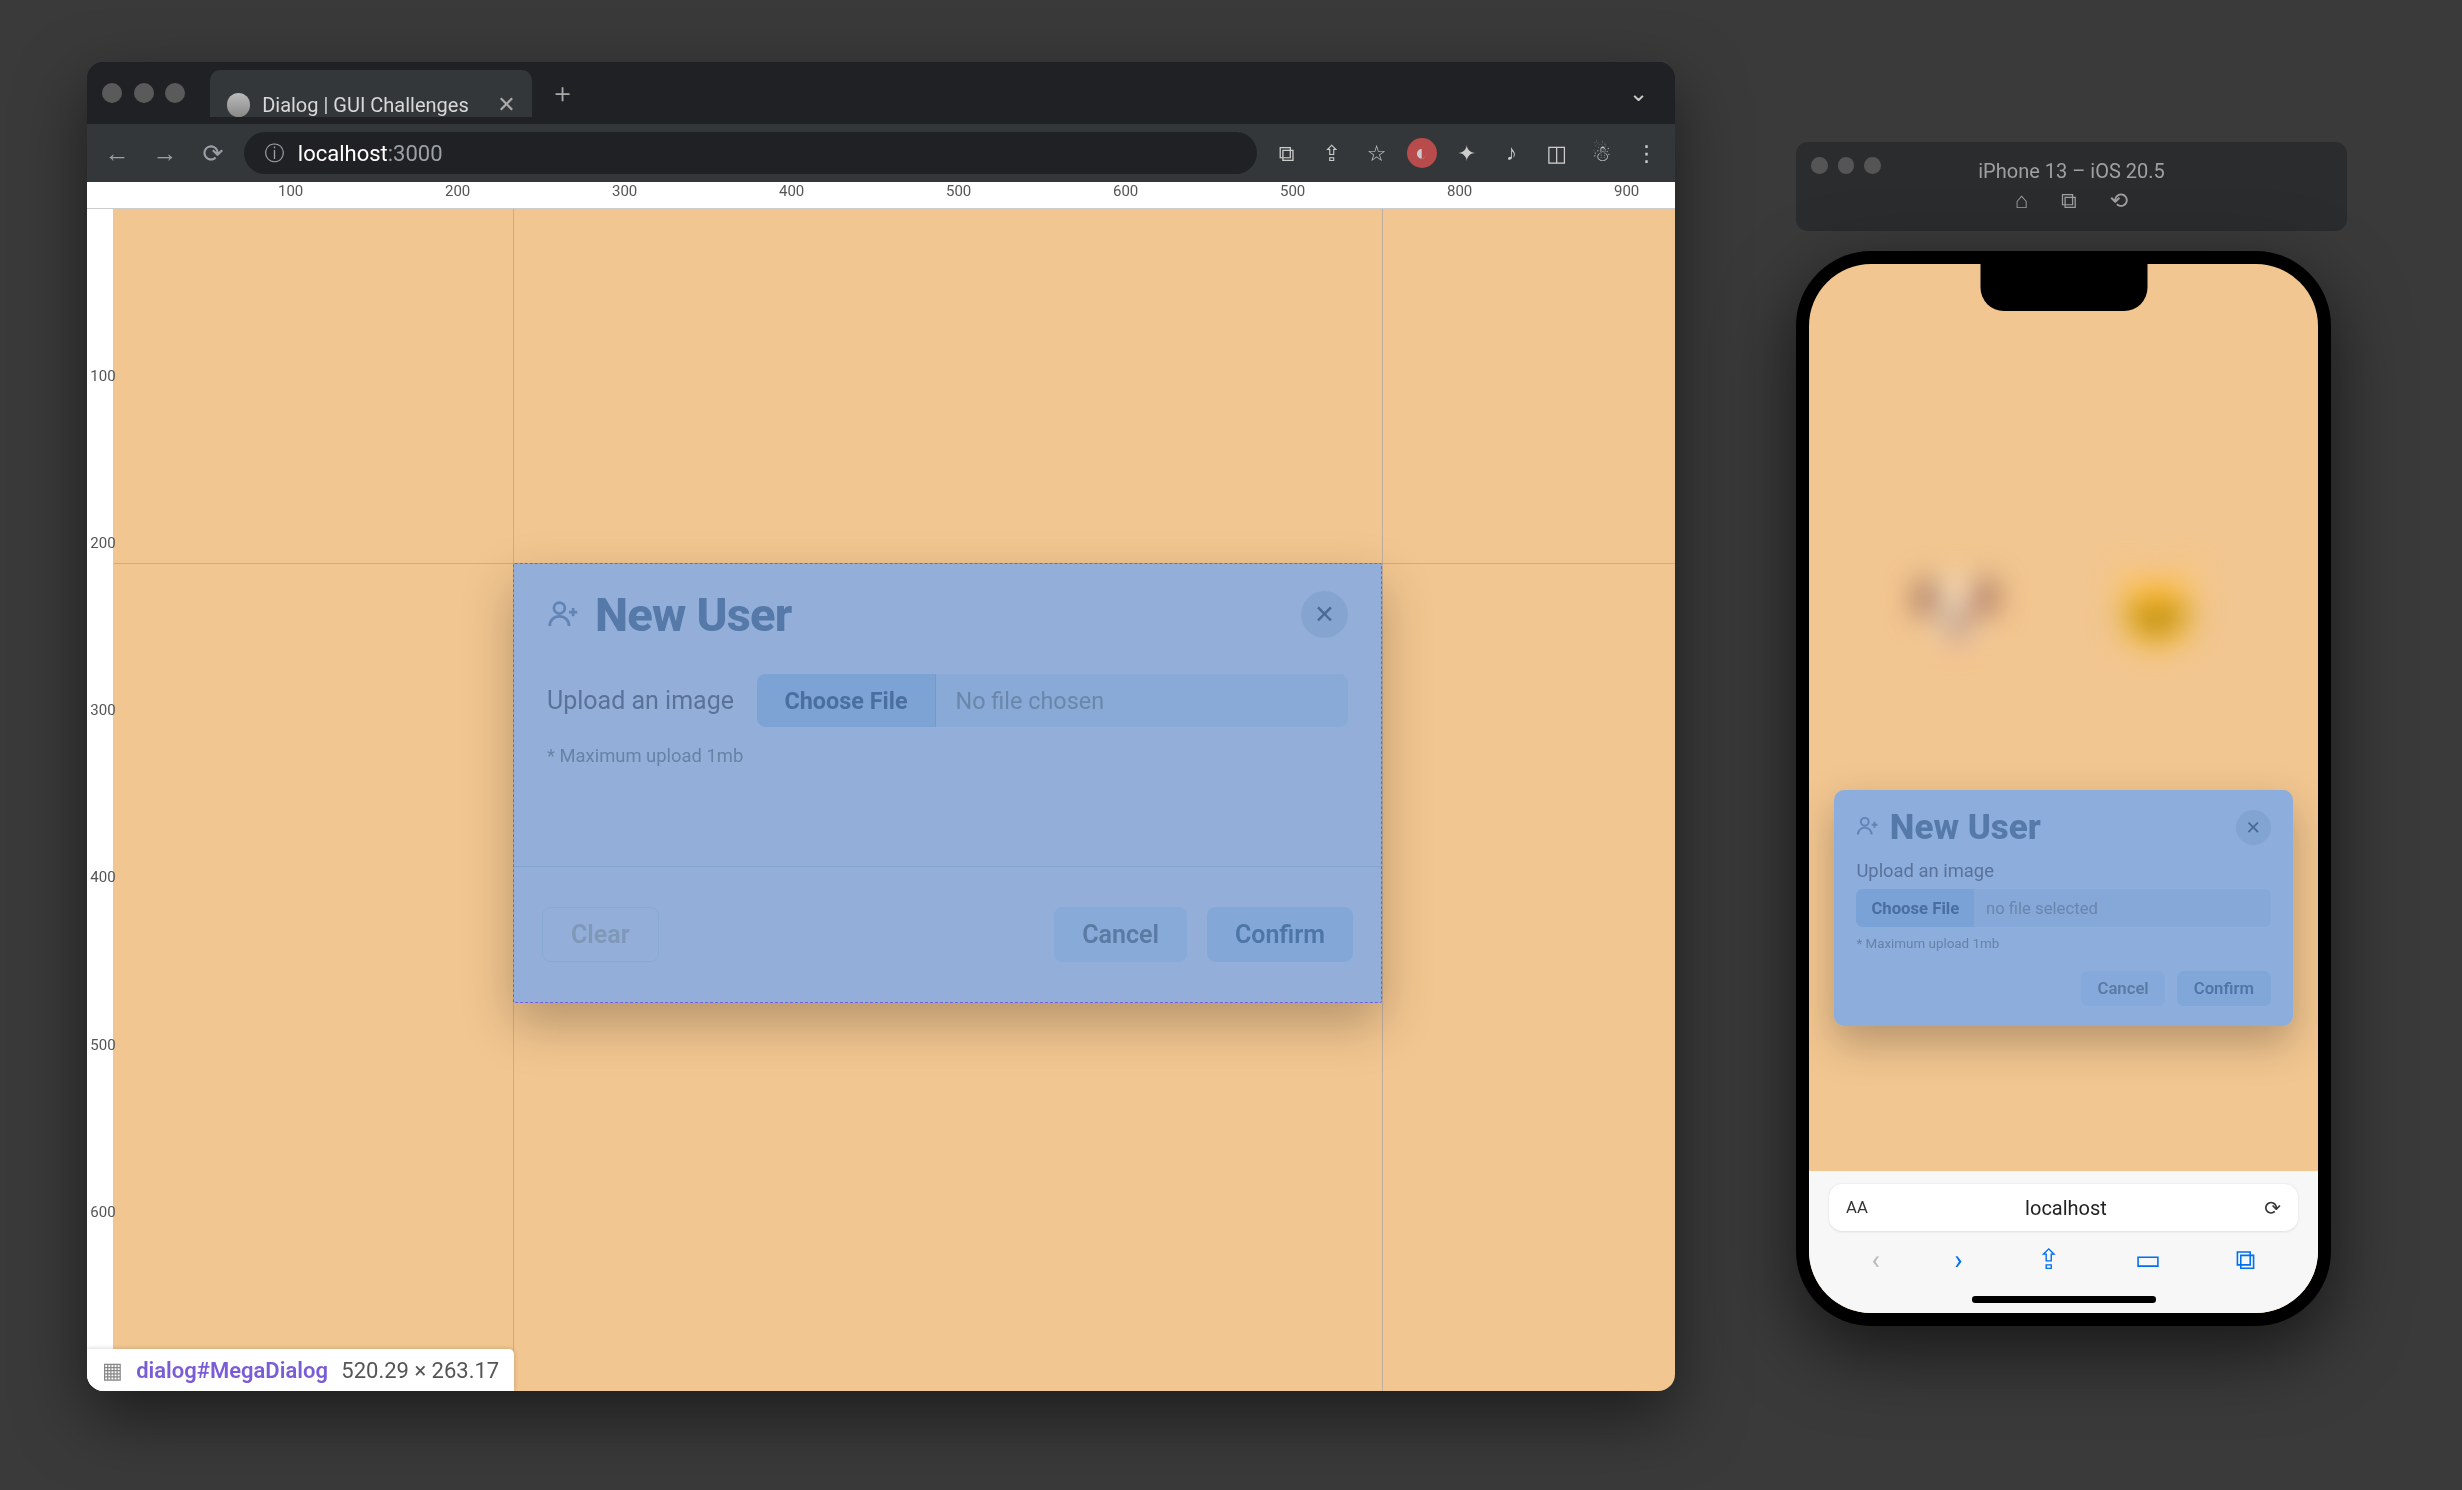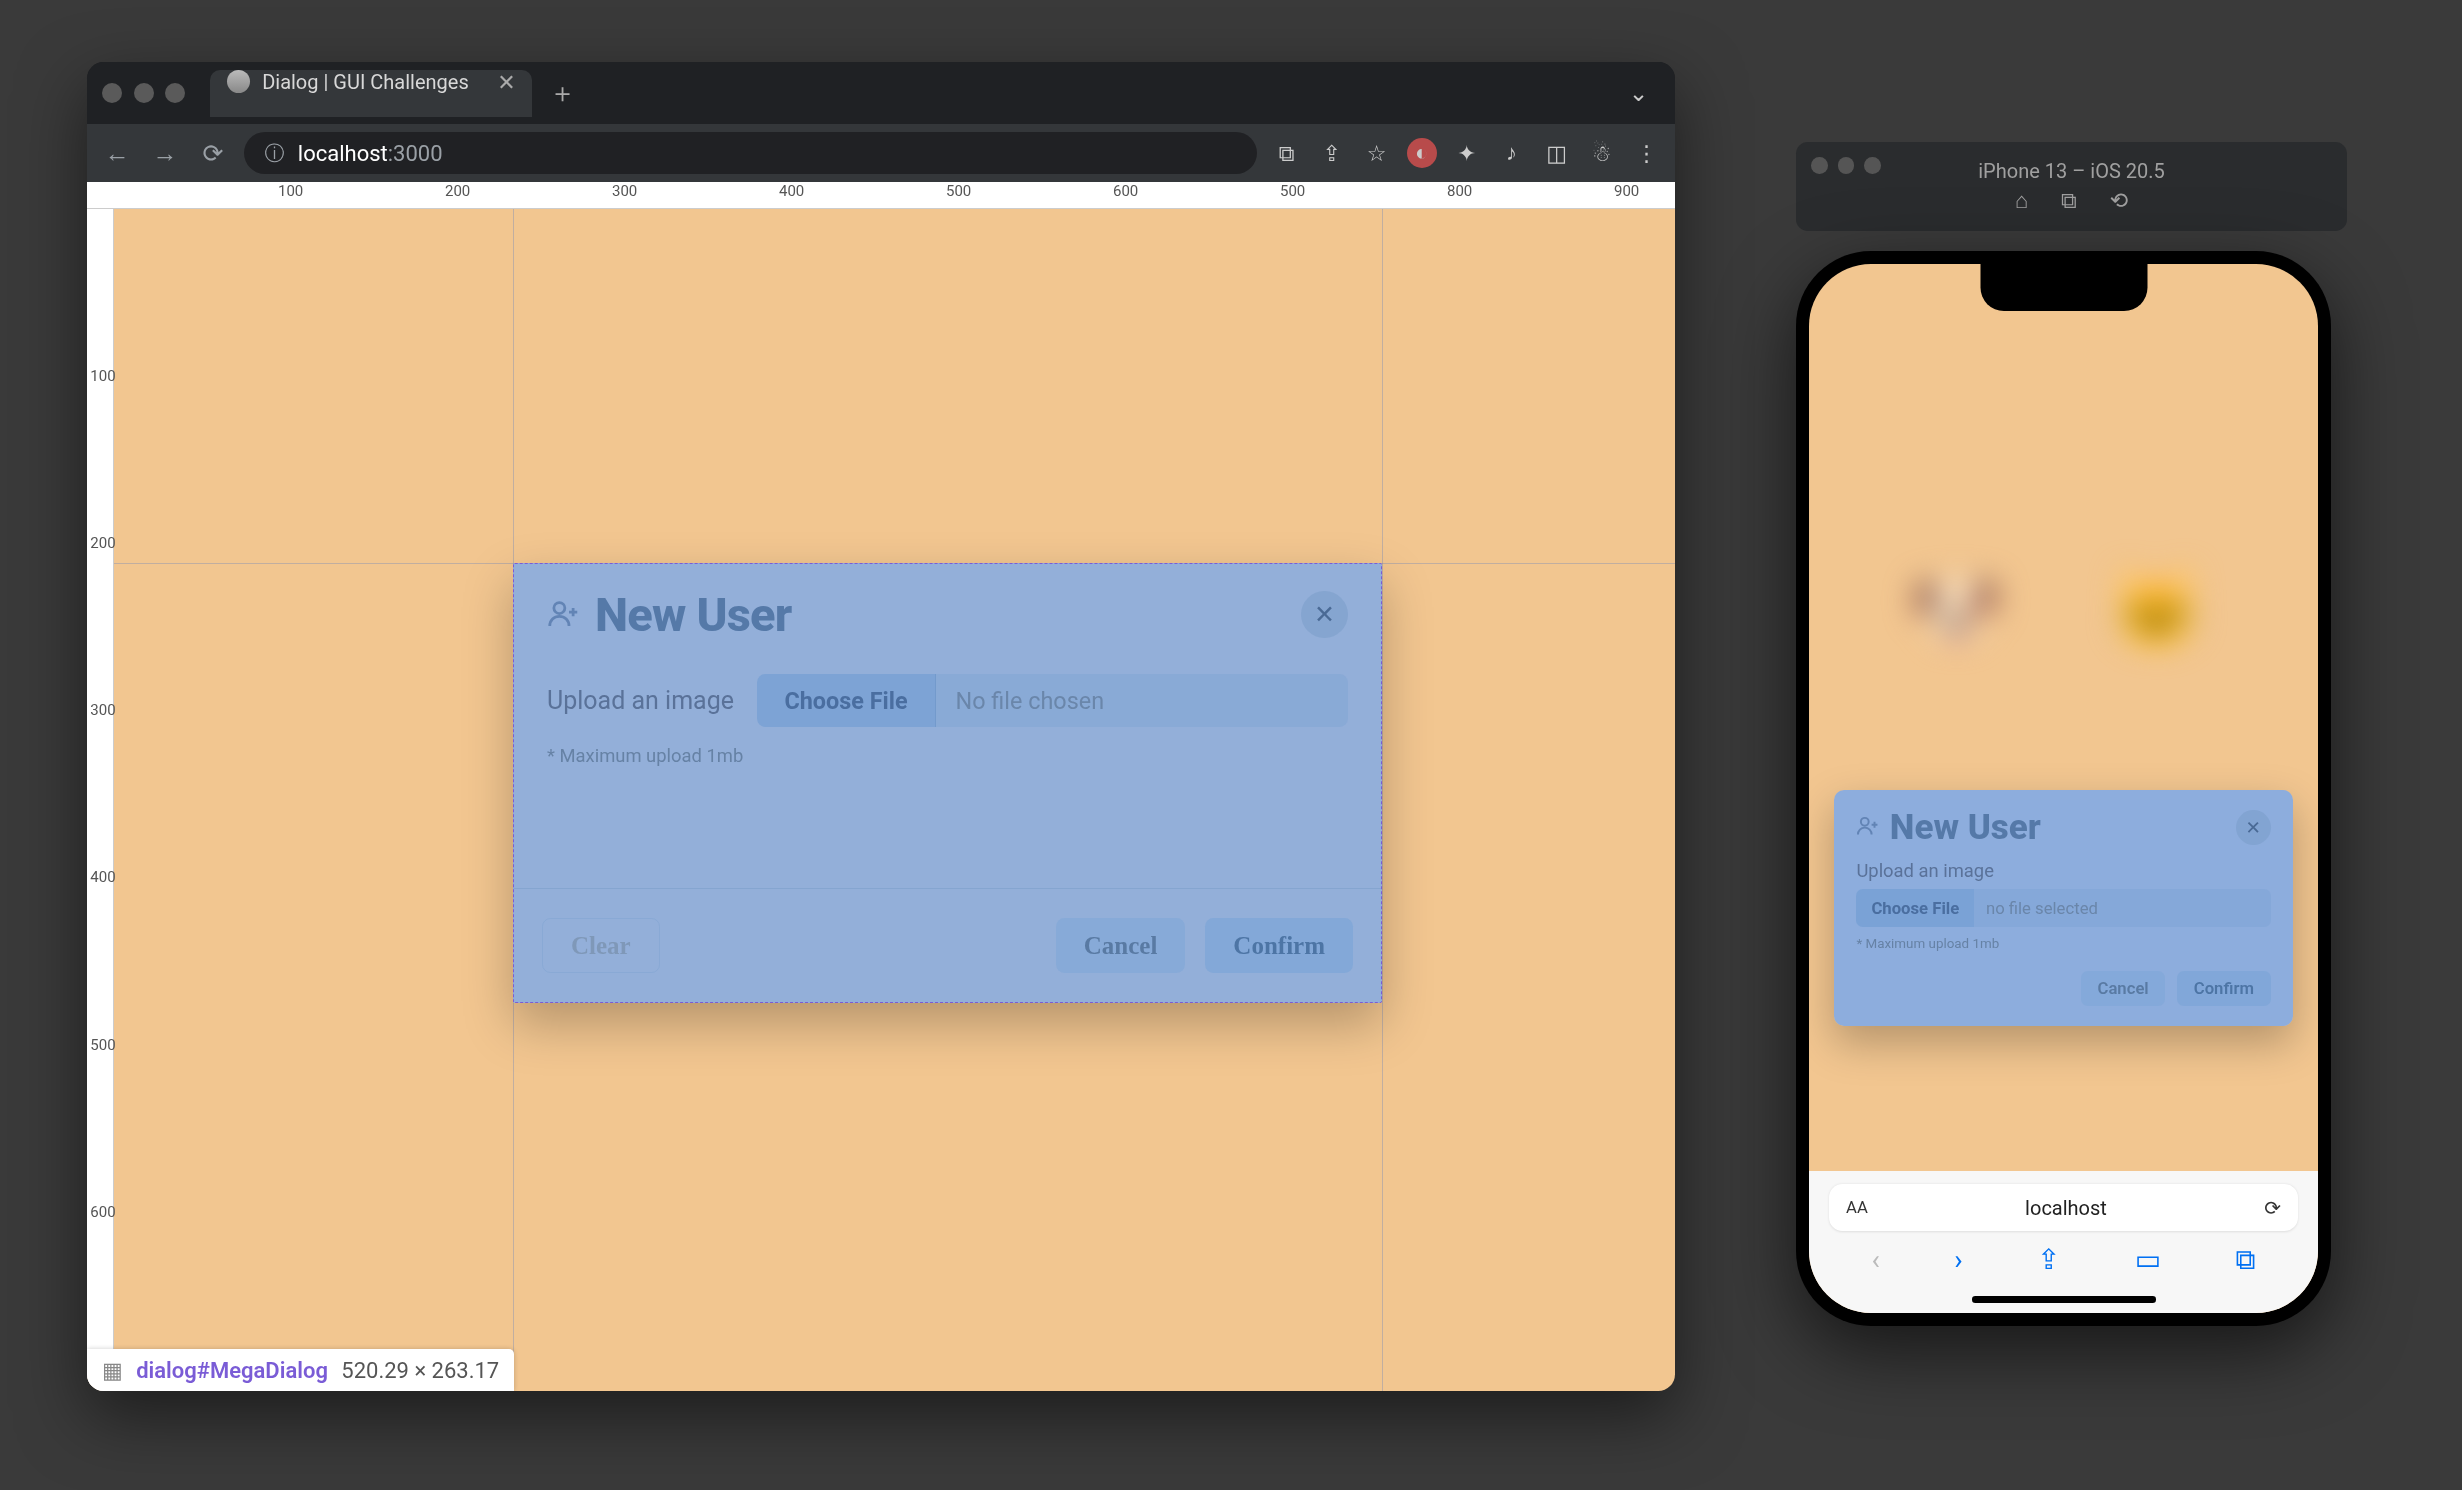--- a/index.html
+++ b/index.html
@@ -27,21 +27,21 @@
   background: #1f2124;
   display: flex; align-items: center;
   padding: 0 15px;
 }
 .traffic { display: flex; gap: 11.7px; margin-right: 25px; }
 .traffic span { width: 20px; height: 20px; border-radius: 50%; background: #5a5a5a; }
 .tab {
   height: 47px;
   background: #34373a;
   border-radius: 10px 10px 0 0;
-  display: flex; align-items: flex-start;
+  display: flex; align-items: flex-end;
   padding: 0 16.7px; gap: 11.7px;
   color: #d8d8d8; font-size: 20px;
 }
 .tab .fav { width: 23.4px; height: 23.4px; border-radius: 50%; background: linear-gradient(#bbb,#888); }
 .tab-close { color: #aaa; font-size: 22px; margin-left: 16.7px; cursor: pointer; }
 .new-tab { color: #aaa; font-size: 27px; margin-left: 16.7px; cursor: pointer; }
 .titlebar-spacer { flex: 1; }
 .chevron { color: #ccc; font-size: 23.4px; margin-right: 11.7px; }
 
 .toolbar {
@@ -101,21 +101,21 @@
 .dlg-title { font-size: 47px; font-weight: 800; color:#5579a8; letter-spacing:-0.8px; }
 .dlg-head-sp { flex:1; }
 .dlg-x { width:47px;height:47px;border-radius:50%;background:rgba(120,155,200,.5);display:flex;align-items:center;justify-content:center;color:#4a6a95;font-size:25px;cursor:pointer; }
 .dlg-body { flex:1; padding: 16.7px 33px; }
 .row { display:flex; align-items:center; gap:23.4px; }
 .lbl { font-size: 25px; color:#5a7299; }
 .file { flex:1; display:flex; height:53px; border-radius:8.4px; overflow:hidden; }
 .file-btn { background: rgba(110,155,210,.6); color:#4a6ea0; font-weight:700; font-size:23.4px; padding:0 27px; display:flex; align-items:center; border-right:0.8px solid rgba(100,140,190,.4); cursor:pointer; }
 .file-txt { flex:1; background: rgba(120,160,210,.35); color:#6a86aa; font-size:23.4px; display:flex; align-items:center; padding:0 20px; }
 .hint { margin-top: 18.4px; font-size: 18.4px; color:#6682a5; }
-.dlg-foot { border-top:0.8px solid rgba(120,155,200,.5); padding: 29px 28px; display:flex; align-items:center; gap:20px;font-family:Liberation Serif, serif; }
+.dlg-foot { border-top:0.8px solid rgba(120,155,200,.5); padding: 40px 28px; display:flex; align-items:center; gap:20px; }
 .btn { height:55px; padding:0 28px; border-radius:8.4px; font-size:25px; font-weight:600; display:flex; align-items:center; cursor:pointer; }
 .btn.ghost { border:1.7px solid rgba(130,165,210,.6); color:#7f98b8; background:transparent; }
 .btn.sec { background: rgba(125,165,215,.55); color:#597aa3; }
 .btn.pri { background: rgba(125,165,215,.75); color:#4d75a5; }
 .foot-sp { flex:1; }
 
 .dev-chip {
   position:absolute; left:0; bottom:0;
   background:#fff; border-radius: 0 5px 0 0;
   padding: 8.4px 15px; display:flex; align-items:center; gap:13.4px;

